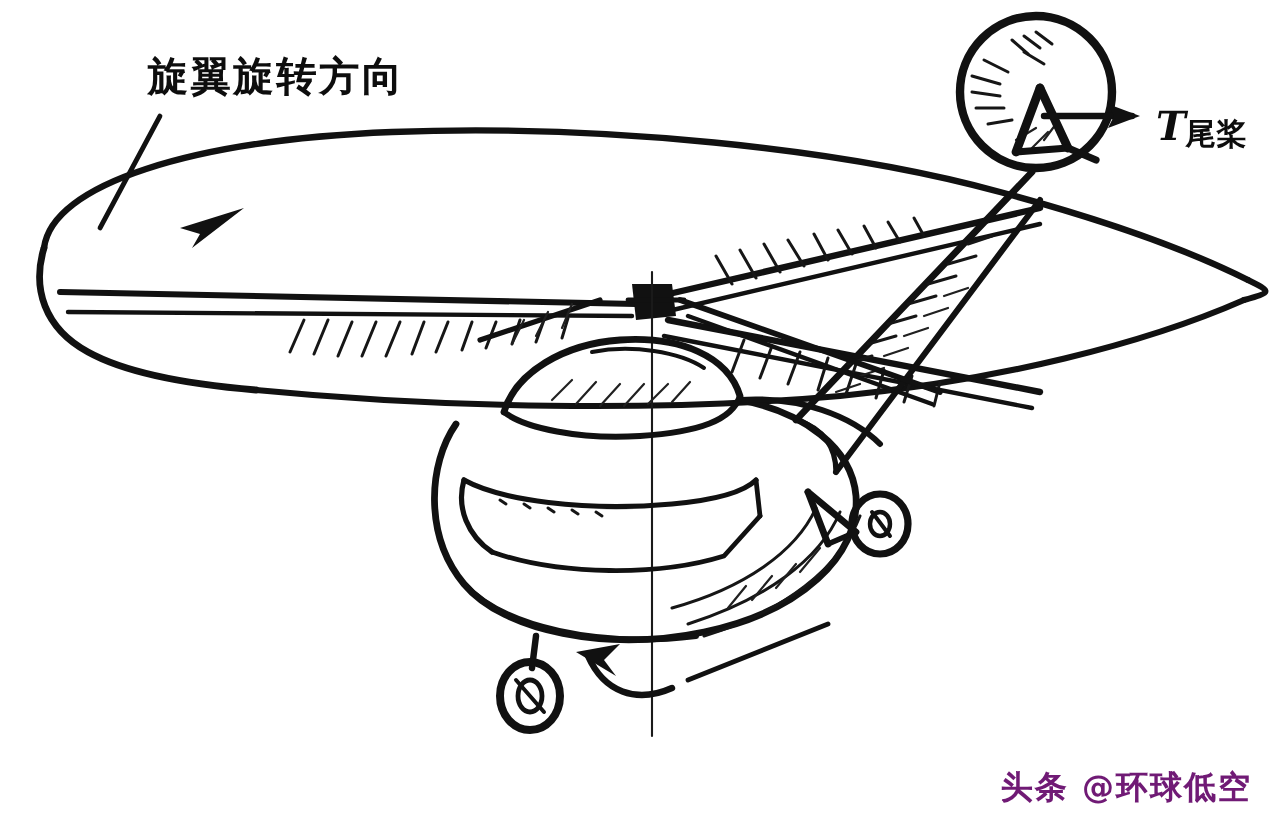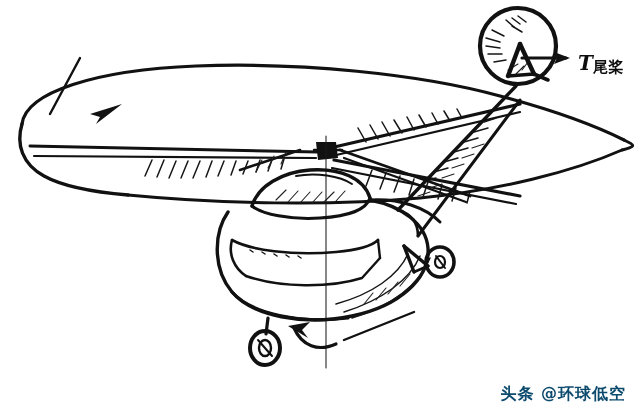--- a/index.html
+++ b/index.html
@@ -72,21 +72,21 @@
     left: 419px;
     top: 300px;
     font-size: 19px;
   }
   #watermark {
     position: absolute;
     right: 14px;
     bottom: 10px;
     font-size: 16px;
     font-weight: 700;
-    color: #0c4a6e;
+    color: #701a75;
     letter-spacing: 1px;
     white-space: nowrap;
   }
 </style>
 </head>
 <body>
 
 <div id="figure-root">
 
   <svg id="diagram-svg" viewBox="0 0 640 415">
@@ -319,19 +319,20 @@
 
       <path class="ink" stroke-width="3.2" d="M 294,328 C 302,346 318,352 336,344"></path>
 
       <path class="ink-fill" d="M 288,326 L 310,322 L 302,330 L 308,338 Z"></path>
 
       <path class="ink" stroke-width="2.4" d="M 414,312 L 344,340"></path>
     </g>
 
   </svg>
 
+  <div class="anno-label" id="label-rotor-direction">旋翼旋转方向</div>
 
   <div class="anno-label" id="label-tail-rotor"><span class="sym">T</span><span class="sub">尾桨</span></div>
 
 
   <div id="watermark">头条 @环球低空</div>
 
 </div>
 
 </body></html>

